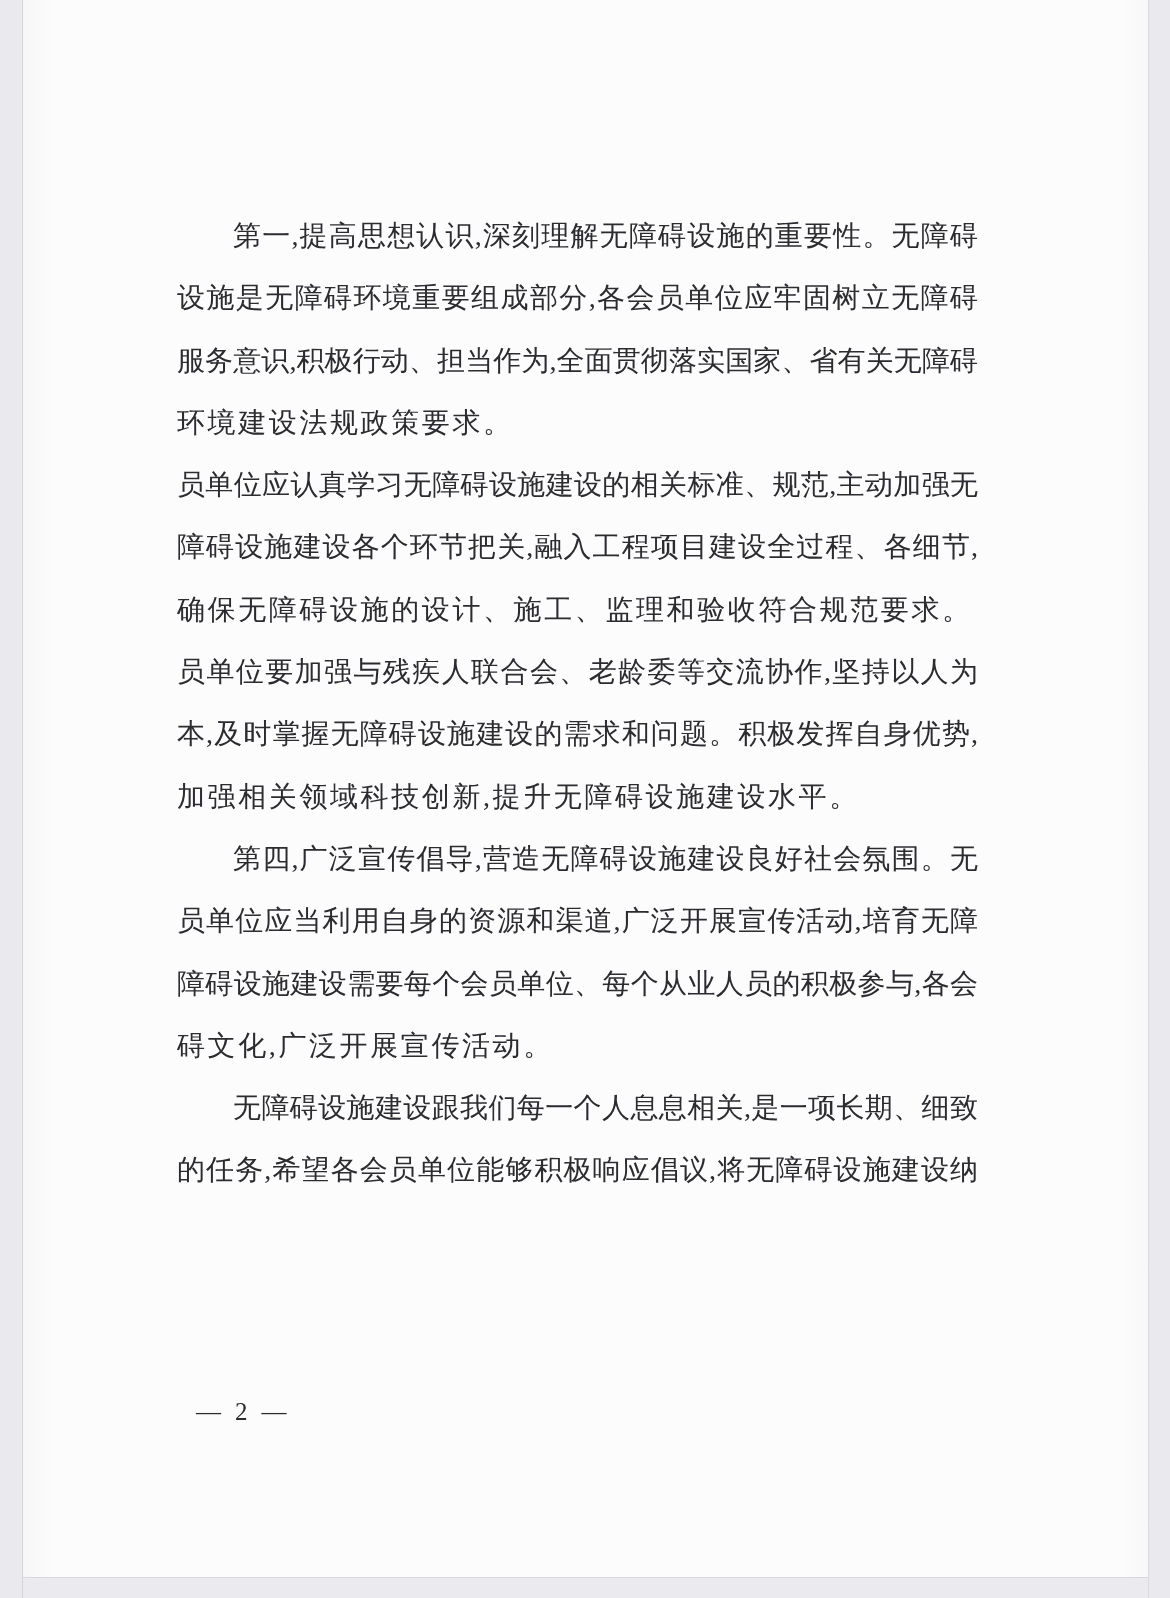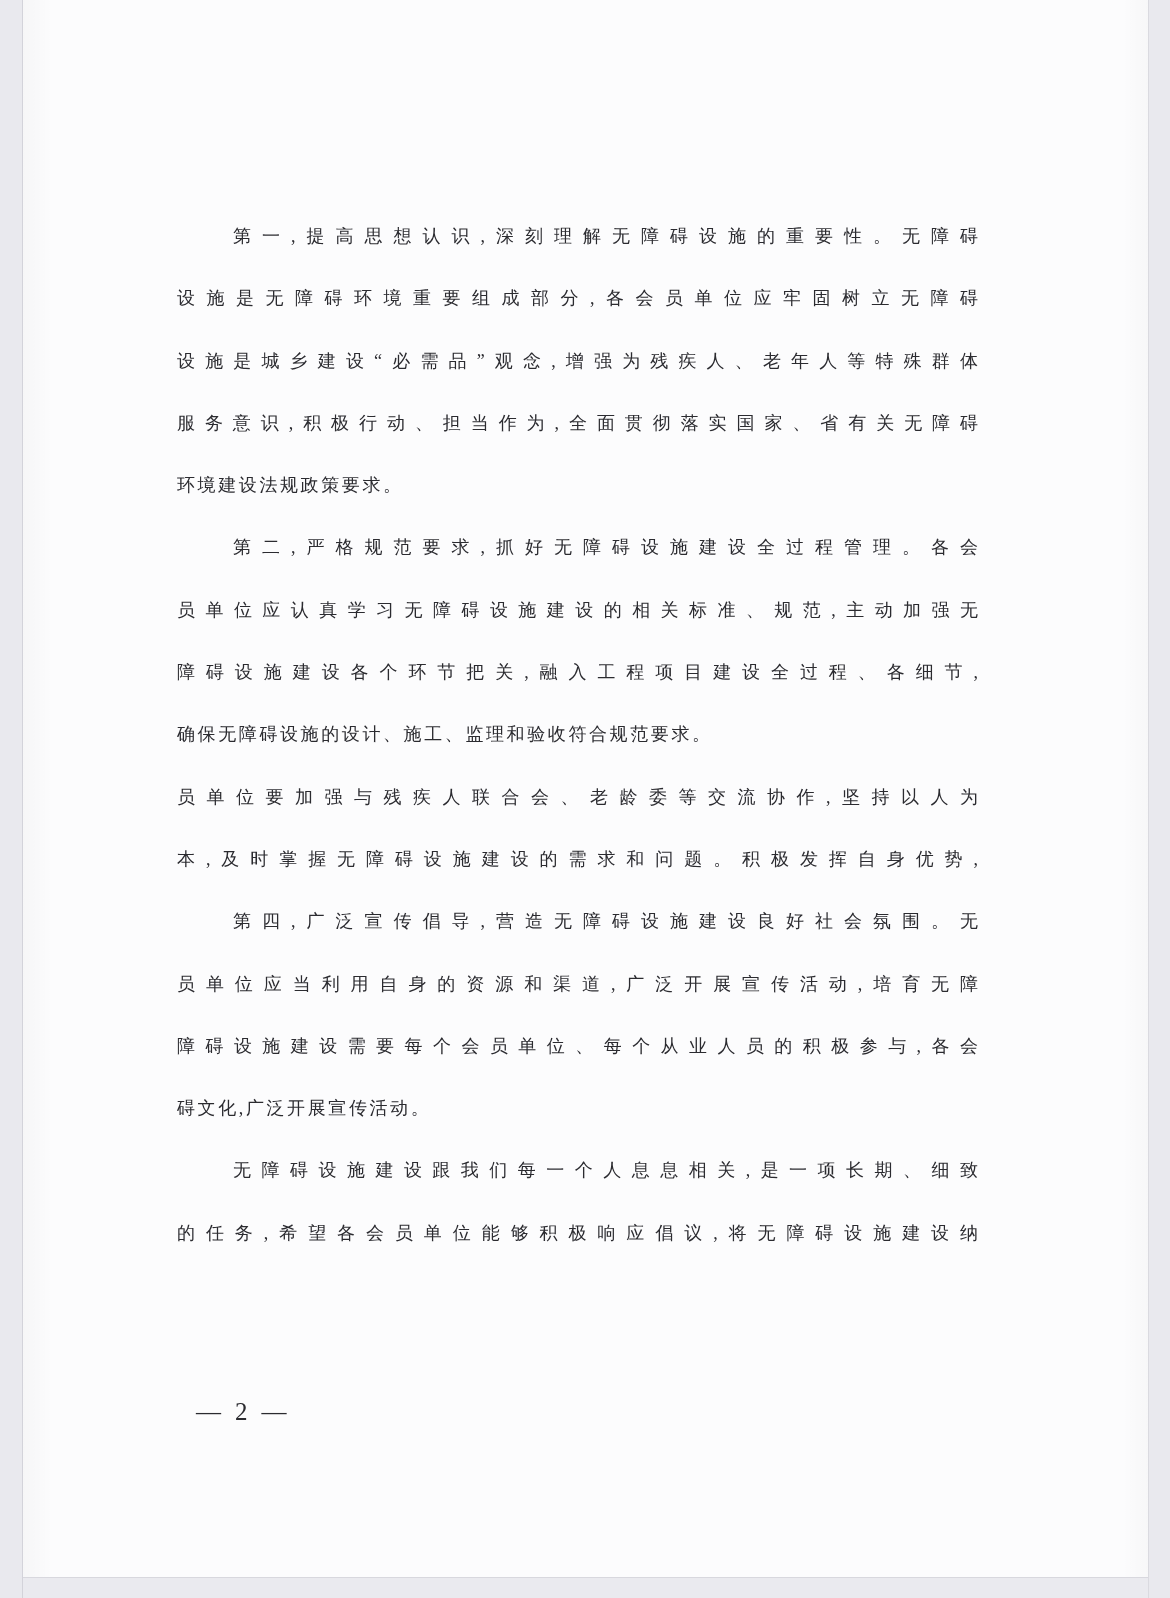--- a/index.html
+++ b/index.html
@@ -42,21 +42,21 @@
     background: linear-gradient(90deg, rgba(0,0,0,0.025) 0, rgba(0,0,0,0) 30px),
                 linear-gradient(270deg, rgba(0,0,0,0.02) 0, rgba(0,0,0,0) 26px);
     pointer-events: none;
   }
   .body-text {
     position: absolute;
     left: 177px;
     top: 205px;
     width: 801px;
     color: #2b2b30;
-    font-size: 18px;
+    font-size: 28px;
   }
   .ln {
     height: 62.3px;
     line-height: 62.3px;
     text-align: justify;
     text-align-last: justify;
     text-justify: inter-character;
     white-space: normal;
   }
   .ln.first { text-indent: 56px; }
@@ -81,31 +81,30 @@
 <div>
   <div class="margin-left"></div>
   <div class="margin-right"></div>
   <div class="margin-bottom"></div>
   <div class="paper-shade"></div>
 
   <main class="body-text">
 
     <div class="ln first">第一,提高思想认识,深刻理解无障碍设施的重要性。无障碍</div>
     <div class="ln">设施是无障碍环境重要组成部分,各会员单位应牢固树立无障碍</div>
-    <div class="ln">设施是城乡建设“必需品”观念,增强为残疾人、老年人等特殊群体</div>
     <div class="ln">服务意识,积极行动、担当作为,全面贯彻落实国家、省有关无障碍</div>
     <div class="ln end">环境建设法规政策要求。</div>
 
-    <div class="ln first">第二,严格规范要求,抓好无障碍设施建设全过程管理。各会</div>
     <div class="ln">员单位应认真学习无障碍设施建设的相关标准、规范,主动加强无</div>
     <div class="ln">障碍设施建设各个环节把关,融入工程项目建设全过程、各细节,</div>
     <div class="ln end">确保无障碍设施的设计、施工、监理和验收符合规范要求。</div>
 
     <div class="ln">员单位要加强与残疾人联合会、老龄委等交流协作,坚持以人为</div>
     <div class="ln">本,及时掌握无障碍设施建设的需求和问题。积极发挥自身优势,</div>
+    <div class="ln end">加强相关领域科技创新,提升无障碍设施建设水平。</div>
 
     <div class="ln first">第四,广泛宣传倡导,营造无障碍设施建设良好社会氛围。无</div>
     <div class="ln">员单位应当利用自身的资源和渠道,广泛开展宣传活动,培育无障</div>
     <div class="ln">障碍设施建设需要每个会员单位、每个从业人员的积极参与,各会</div>
     <div class="ln end">碍文化,广泛开展宣传活动。</div>
 
     <div class="ln first">无障碍设施建设跟我们每一个人息息相关,是一项长期、细致</div>
     <div class="ln">的任务,希望各会员单位能够积极响应倡议,将无障碍设施建设纳</div>
   </main>
 

